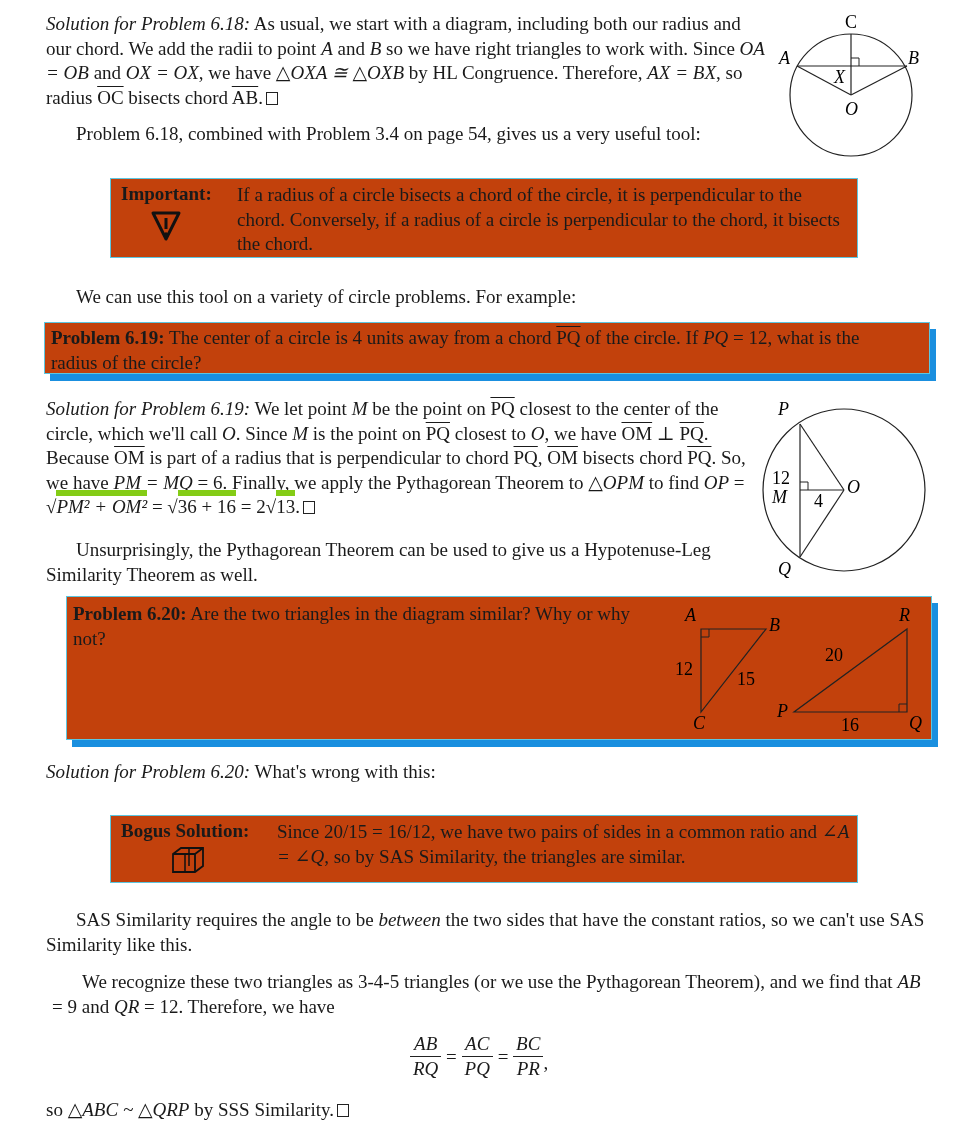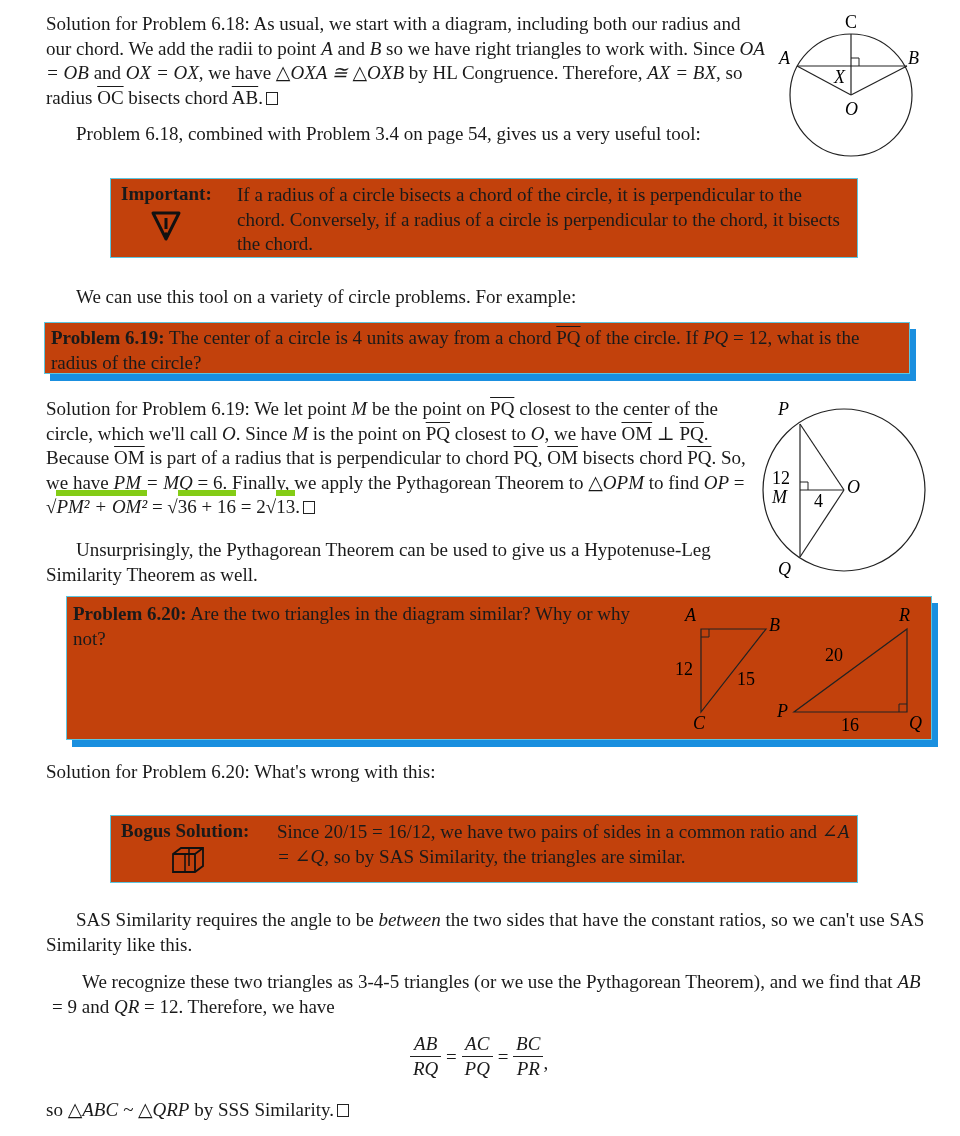--- a/index.html
+++ b/index.html
@@ -2,21 +2,21 @@
 <html><head>
 <meta charset="utf-8">
 <style>
   html, body { margin: 0; padding: 0; }
   body {
     width: 960px; height: 1136px; background: #ffffff; position: relative; overflow: hidden;
     font-family: "Liberation Serif", "DejaVu Serif", serif; font-size: 19px; color: #1a1a1a;
   }
   .abs { position: absolute; }
   .para { line-height: 24.5px; }
-  i, .it { }
+  i, .it { font-style: italic; }
   .ov { text-decoration: overline; }
   .qed { display: inline-block; width: 10px; height: 11px; border: 1px solid #222; vertical-align: -1px; margin-left: 3px; }
   .indent { text-indent: 30px; }
   .box {
     position: absolute; background: #c2410c; border: 1.5px solid #5cc6e0;
   }
   .shadowbox { box-shadow: 6px 7px 0 #1a8fdf; }
   .lbl { font-weight: bold; }
   svg text { font-family: "Liberation Serif", "DejaVu Serif", serif; }
   .frac { display: inline-block; text-align: center; vertical-align: middle; font-style: italic; }
@@ -52,21 +52,21 @@
   <svg class="abs" style="left:38px; top:30px;" width="34" height="34" viewBox="0 0 34 34">
     <path d="M4 4 L30 4 L17 30 Z" fill="none" stroke="#111" stroke-width="3" stroke-linejoin="round"></path>
     <line x1="17" y1="9" x2="17" y2="20" stroke="#111" stroke-width="3"></line>
     <circle cx="17" cy="25" r="1.8" fill="#111"></circle>
   </svg>
   <div class="abs para" style="left:126px; top:4px; width:612px;">If a radius of a circle bisects a chord of the circle, it is perpendicular to the chord. Conversely, if a radius of a circle is perpendicular to the chord, it bisects the chord.</div>
 </div>
 
 <div class="abs para indent" style="left:46px; top:285px; width:860px;">We can use this tool on a variety of circle problems. For example:</div>
 
-<div class="box shadowbox" style="left:44px; top:322px; width:864px; height:50px;">
+<div class="box shadowbox" style="left:44px; top:322px; width:864px; height:50px;padding-left:20px;">
   <div class="abs para" style="left:6px; top:3px; width:852px;">
     <span class="lbl">Problem 6.19:</span><span>  The center of a circle is 4 units away from a chord </span><span class="ov">PQ</span><span> of the circle. If </span><i>PQ</i><span> = 12, what is the radius of the circle?</span>
   </div>
 </div>
 
 <div class="abs para" style="left:46px; top:397px; width:700px;">
   <span class="it">Solution for Problem 6.19:</span><span> We let point </span><i>M</i><span> be the point on </span><span class="ov">PQ</span><span> closest to the center of the circle, which we'll call </span><i>O</i><span>. Since </span><i>M</i><span> is the point on </span><span class="ov">PQ</span><span> closest to </span><i>O</i><span>, we have </span><span class="ov">OM</span><span> ⊥ </span><span class="ov">PQ</span><span>. Because </span><span class="ov">OM</span><span> is part of a radius that is perpendicular to chord </span><span class="ov">PQ</span><span>, </span><span class="ov">OM</span><span> bisects chord </span><span class="ov">PQ</span><span>. So, we have </span><i>PM = MQ</i><span> = 6. Finally, we apply the Pythagorean Theorem to </span><i>△OPM</i><span> to find </span><i>OP</i><span> = √</span><span class="sqrt">PM² + OM²</span><span> = √</span><span class="sqrt" style="font-style:normal">36 + 16</span><span> = 2√</span><span class="sqrt" style="font-style:normal">13</span><span>.</span><span class="qed"></span>
 </div>
 
 <svg class="abs" style="left:755px; top:395px;" width="175" height="185" viewBox="0 0 175 185">

